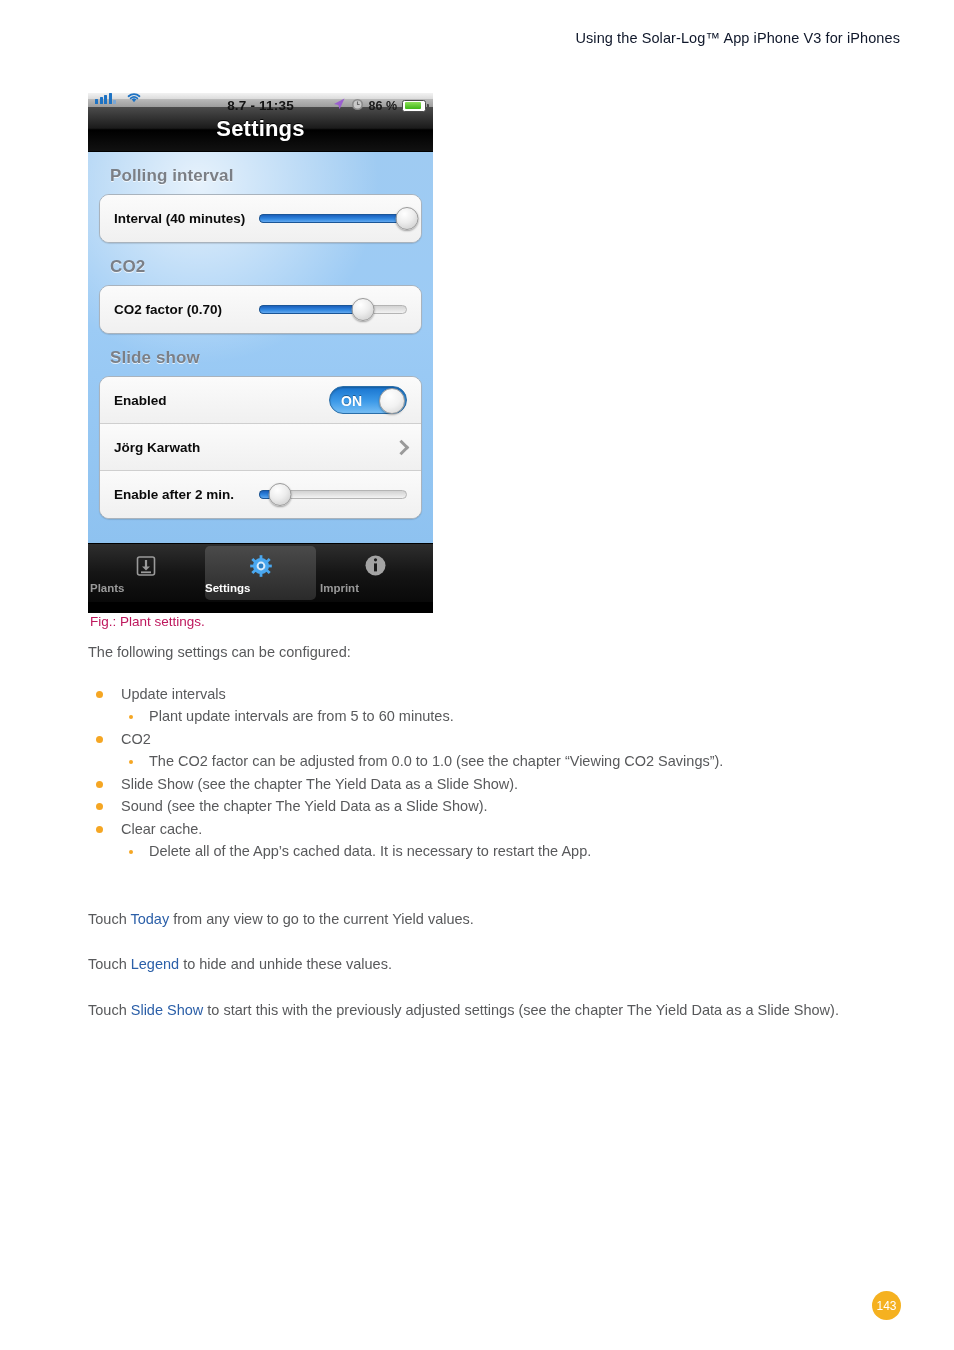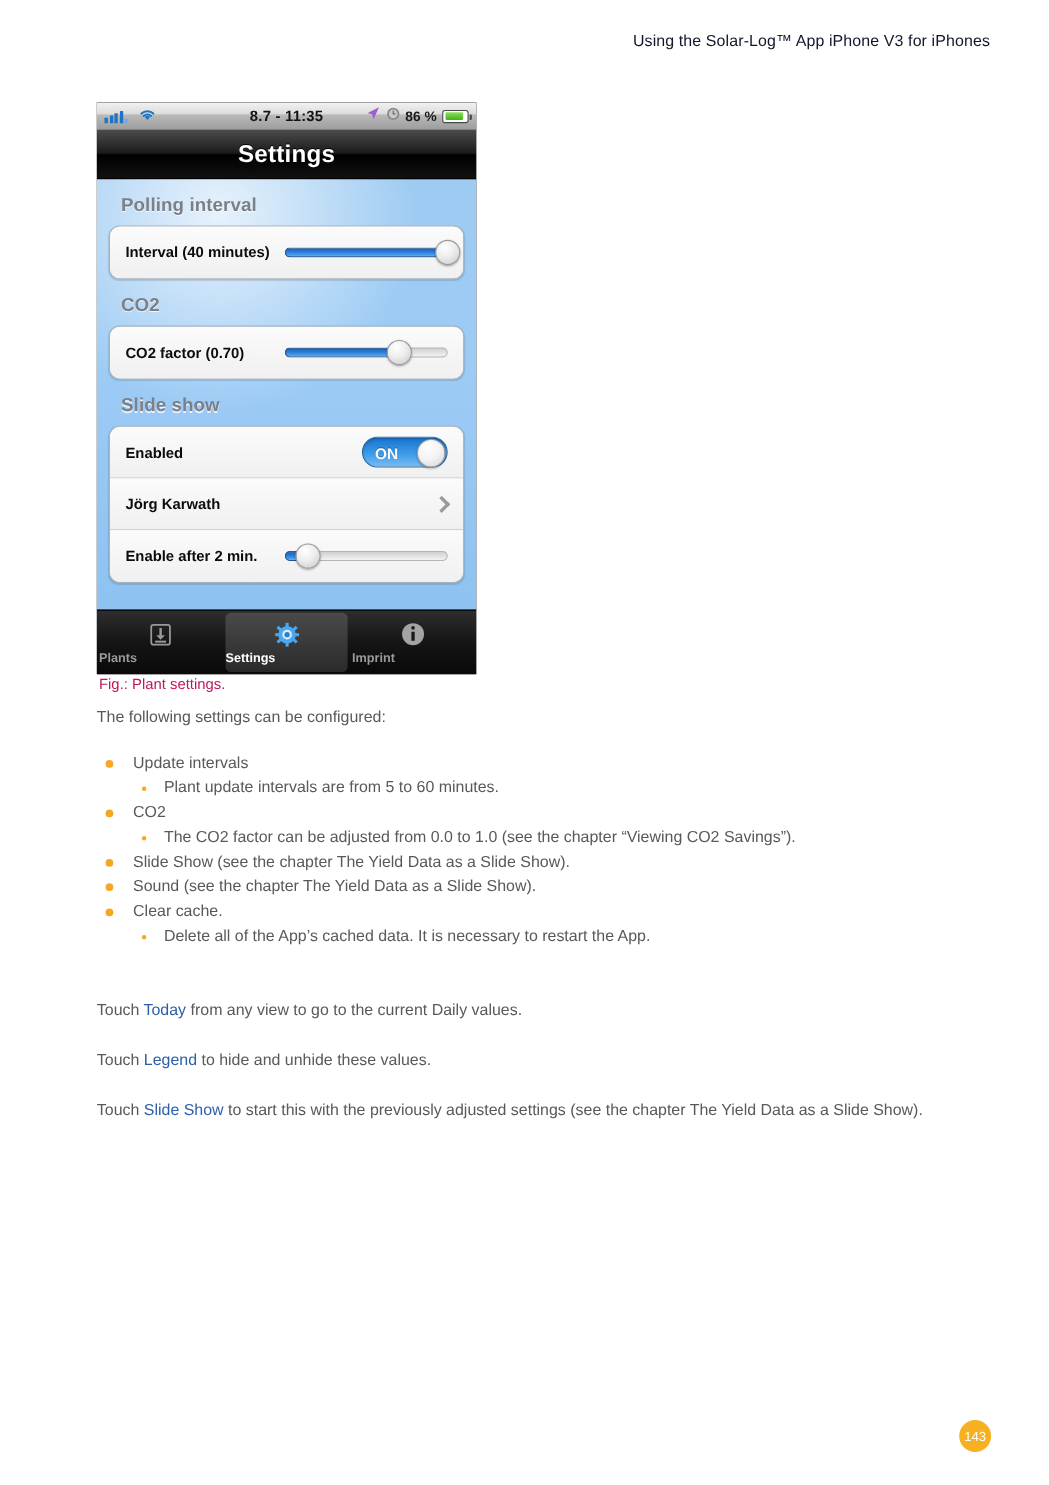--- a/index.html
+++ b/index.html
@@ -34,24 +34,24 @@
     left: 88px;
     top: 93px;
     width: 345px;
     height: 520px;
     background: #000;
     overflow: hidden;
   }
 
   
   .statusbar {
-    height: 25px;
+    height: 14px;
     background: linear-gradient(to bottom, #f2f2f2 0%, #dcdcdc 42%, #b9b9b9 46%, #9d9d9d 100%);
     display: flex;
-    align-items: center;
+    align-items: flex-end;
     padding: 0 7px;
     position: relative;
   }
   .sb-left { display: flex; align-items: center; gap: 10px; }
   .sb-right {
     position: absolute; right: 7px; top: 0; height: 25px;
     display: flex; align-items: center; gap: 5px;
   }
   .sb-time {
     position: absolute; left: 0; right: 0; top: 0; height: 25px;
@@ -438,21 +438,21 @@
           <span class="b2"></span>
           <span>Delete all of the App’s cached data. It is necessary to restart the App.</span>
         </li>
       </ul>
     </li>
   </ul>
 
   <div class="gap"></div>
 
   <div class="para">
-    <span>Touch </span><span class="lnk">Today</span><span> from any view to go to the current Daily values.</span>
+    <span>Touch </span><span class="lnk">Today</span><span> from any view to go to the current Yield values.</span>
   </div>
 
   <div class="para">
     <span>Touch </span><span class="lnk">Legend</span><span> to hide and unhide these values.</span>
   </div>
 
   <div class="para">
     <span>Touch </span><span class="lnk">Slide Show</span><span> to start this with the previously adjusted settings (see the chapter The Yield Data as a Slide Show).</span>
   </div>
 </div>

